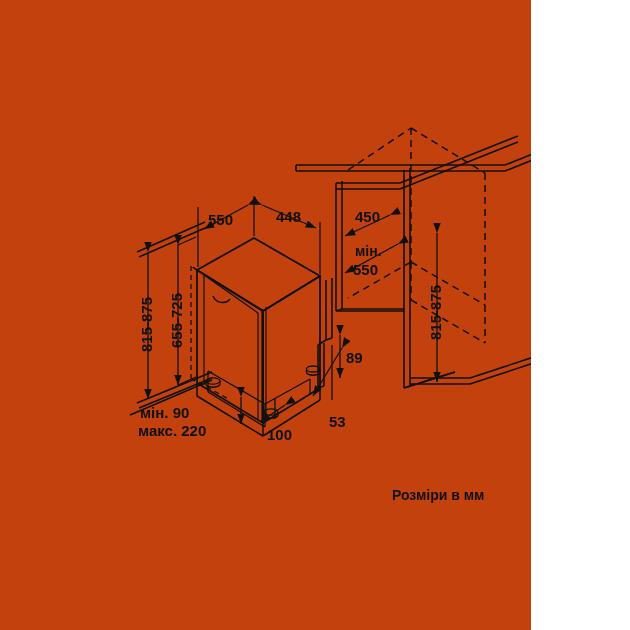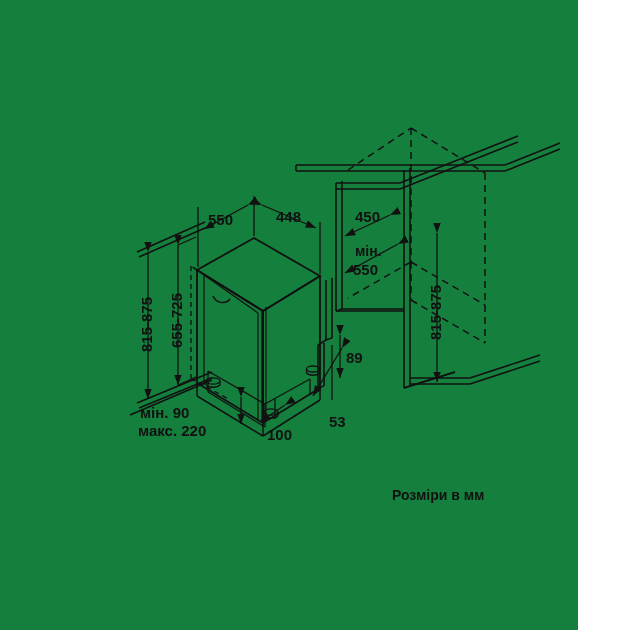--- a/index.html
+++ b/index.html
@@ -1,17 +1,17 @@
 <!DOCTYPE html>
 <html><head>
 <meta charset="utf-8">
 <style>
   html,body{margin:0;padding:0;background:#ffffff;}
   body{width:630px;height:630px;font-family:"Liberation Sans",sans-serif;}
-  #stage{position:relative;width:578px;height:630px;overflow:hidden;background:#15803d;}
+  #stage{position:relative;width:531px;height:630px;overflow:hidden;background:#c2410c;}
   svg{display:block;}
   .lbl{font-family:"Liberation Sans",sans-serif;font-weight:bold;fill:#111111;font-size:15px;}
   .lbl-sm{font-family:"Liberation Sans",sans-serif;font-weight:bold;fill:#111111;font-size:14px;}
   .caption{font-family:"Liberation Sans",sans-serif;font-weight:bold;fill:#111111;font-size:14px;}
 </style>
 </head>
 <body>
 
 <div id="stage">
 <svg width="630" height="630" viewBox="0 0 630 630">

